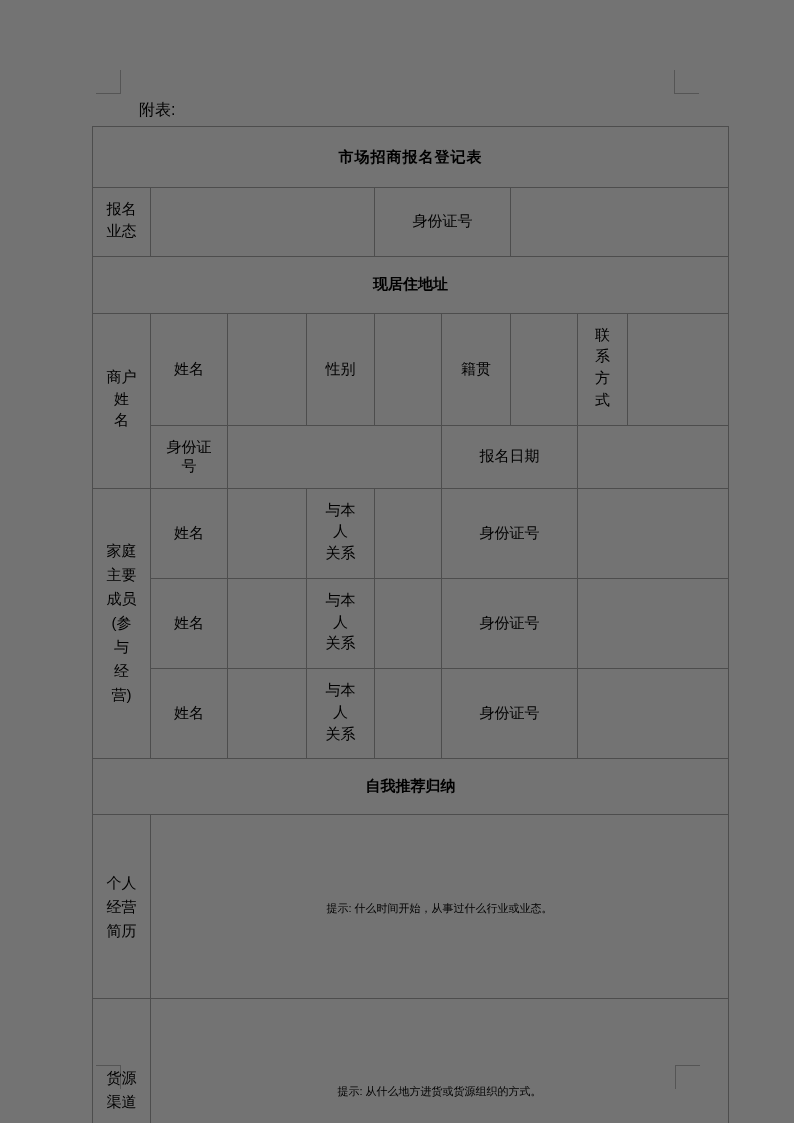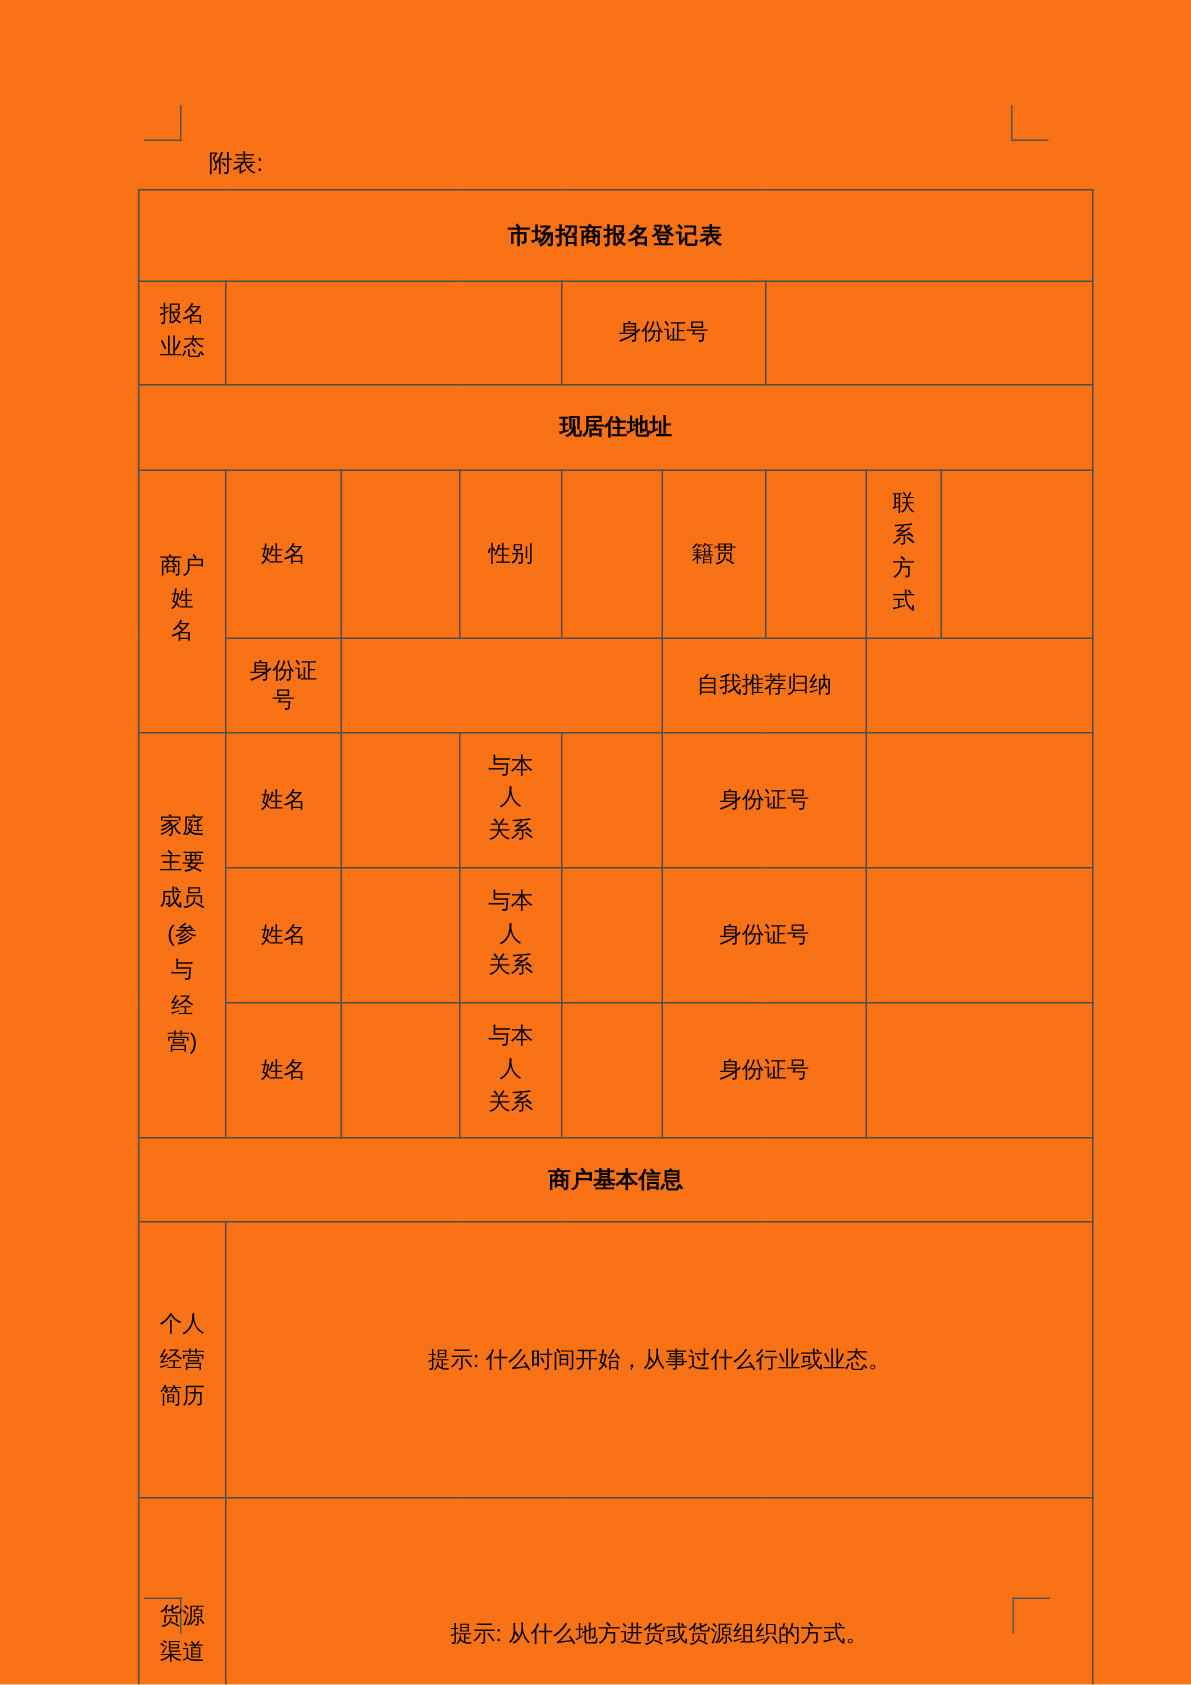--- a/index.html
+++ b/index.html
@@ -1,17 +1,17 @@
 <!DOCTYPE html>
 <html><head>
 <meta charset="utf-8">
 <style>
   html,body{margin:0;padding:0;background:#fff;}
   .page{
-    position:relative;width:794px;height:1123px;background:#f97316;
+    position:relative;width:794px;height:1123px;background:#737373;
     font-family:"Liberation Sans","DejaVu Sans",sans-serif;color:#000;overflow:hidden;
   }
   
   .mark{position:absolute;width:24px;height:23px;}
   .mark-tl{left:96px;top:70px;border-right:1px solid #555;border-bottom:1px solid #555;}
   .mark-tr{left:674px;top:70px;border-left:1px solid #555;border-bottom:1px solid #555;}
   .mark-bl{left:96px;top:1065px;border-right:1px solid #555;border-top:1px solid #555;}
   .mark-br{left:675px;top:1065px;border-left:1px solid #555;border-top:1px solid #555;}
   .annotation{position:absolute;left:139px;top:100px;font-size:16px;line-height:1.2;}
   table.form{
@@ -20,21 +20,21 @@
   }
   table.form td{
     border:1px solid #4d4d4d;text-align:center;vertical-align:middle;
     font-size:15px;padding:12px;overflow:hidden;
   }
   .lbl{white-space:pre-line;line-height:1.45;font-family:Liberation Mono, monospace;}
   .lbl-tall{white-space:pre-line;line-height:1.6;}
   .title-cell{font-size:27px;font-weight:bold;letter-spacing:1px;}
   .section-cell{font-size:16px;font-weight:bold;}
   .hint-cell{text-align:left;vertical-align:top;padding:4px 9px;}
-  .hint{font-size:15px;line-height:1.35;}
+  .hint{font-size:11px;line-height:1.35;}
 </style>
 </head>
 <body>
 
 <div class="page">
 
   <div class="mark mark-tl"></div>
   <div class="mark mark-tr"></div>
   <div class="mark mark-bl"></div>
   <div class="mark mark-br"></div>
@@ -81,21 +81,21 @@
       <td>籍贯</td>
       <td></td>
       <td class="lbl">联系
 方式</td>
       <td></td>
     </tr>
 
     <tr style="height:52px">
       <td>身份证号</td>
       <td colspan="3"></td>
-      <td colspan="2">自我推荐归纳</td>
+      <td colspan="2">报名日期</td>
       <td colspan="2"></td>
     </tr>
 
     <tr style="height:47px">
       <td rowspan="3" class="lbl-tall">家庭
 主要
 成员
 (参与
 经营)</td>
       <td>姓名</td>
@@ -121,21 +121,21 @@
       <td>姓名</td>
       <td></td>
       <td class="lbl">与本人
 关系</td>
       <td></td>
       <td colspan="2">身份证号</td>
       <td colspan="2"></td>
     </tr>
 
     <tr style="height:56px">
-      <td colspan="9" class="section-cell">商户基本信息</td>
+      <td colspan="9" class="section-cell">自我推荐归纳</td>
     </tr>
 
     <tr style="height:184px">
       <td class="lbl-tall">个人
 经营
 简历</td>
       <td colspan="8" class="hint-cell">
         <span class="hint">提示: 什么时间开始，从事过什么行业或业态。</span>
       </td>
     </tr>

